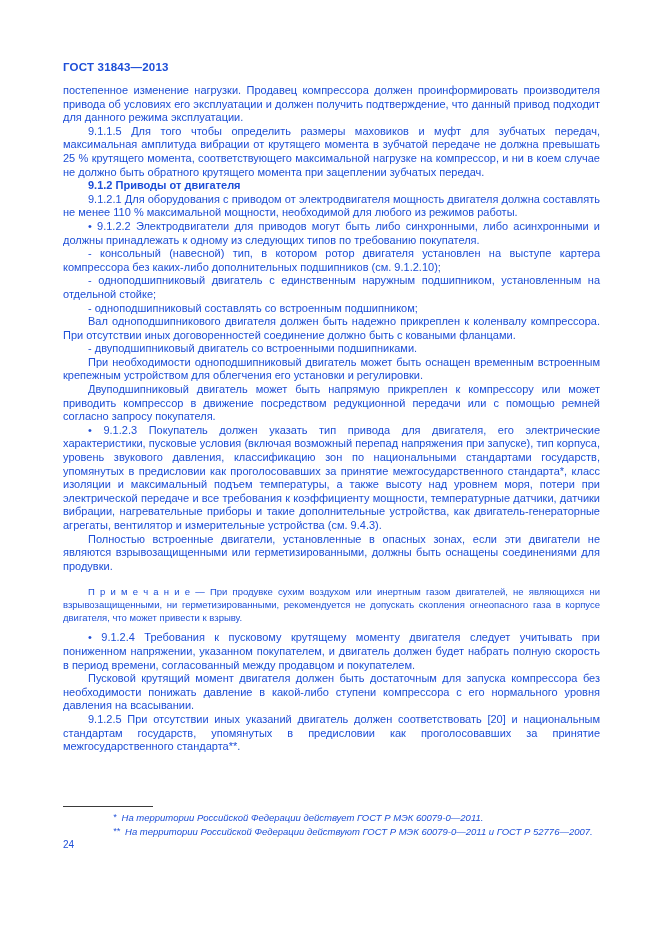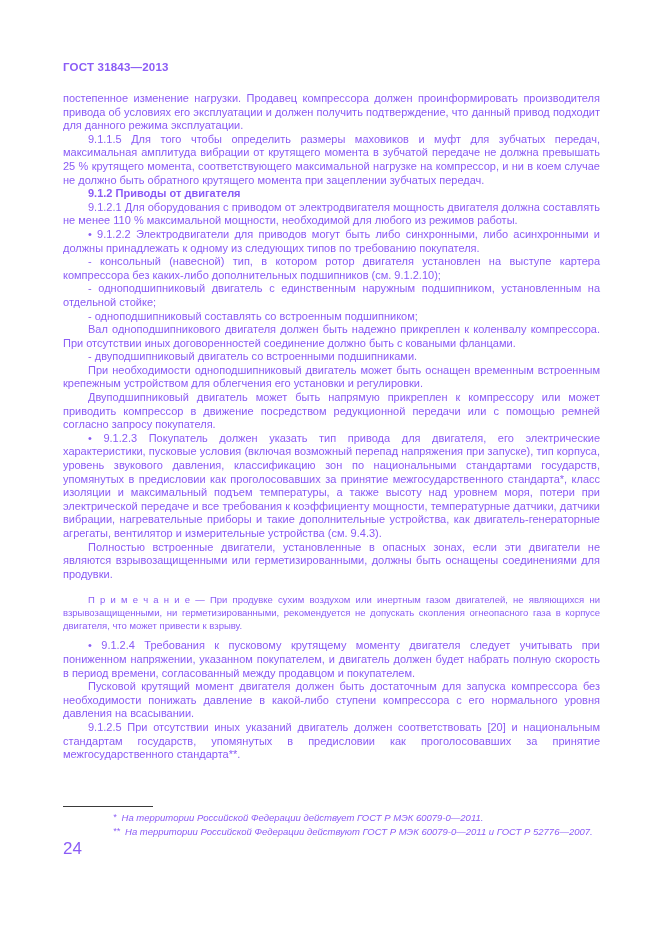--- a/index.html
+++ b/index.html
@@ -7,33 +7,33 @@
     padding: 0;
     background: #ffffff;
   }
   .page {
     position: relative;
     width: 661px;
     height: 935px;
     background: #ffffff;
     overflow: hidden;
     font-family: "Liberation Sans", sans-serif;
-    color: #8b5cf6;
+    color: #1d4ed8;
   }
   .page-header {
     position: absolute;
     top: 61px;
     left: 63px;
     font-size: 11.5px;
     font-weight: bold;
     letter-spacing: 0.2px;
   }
   .doc-body {
     position: absolute;
-    top: 92px;
+    top: 84px;
     left: 63px;
     width: 537px;
     font-size: 11px;
     line-height: 13.6px;
     text-align: justify;
     hyphens: auto;
     -webkit-hyphens: auto;
   }
   .p {
     margin: 0;
@@ -72,21 +72,21 @@
   .fn-marker {
     display: inline-block;
     margin-right: 5px;
     font-size: 9px;
     vertical-align: 1px;
   }
   .page-number {
     position: absolute;
     left: 63px;
     top: 839px;
-    font-size: 17px;
+    font-size: 10px;
   }
 </style>
 </head>
 <body>
 
 <div class="page">
 
   <div class="page-header">ГОСТ 31843—2013</div>
 
   <div class="doc-body">

